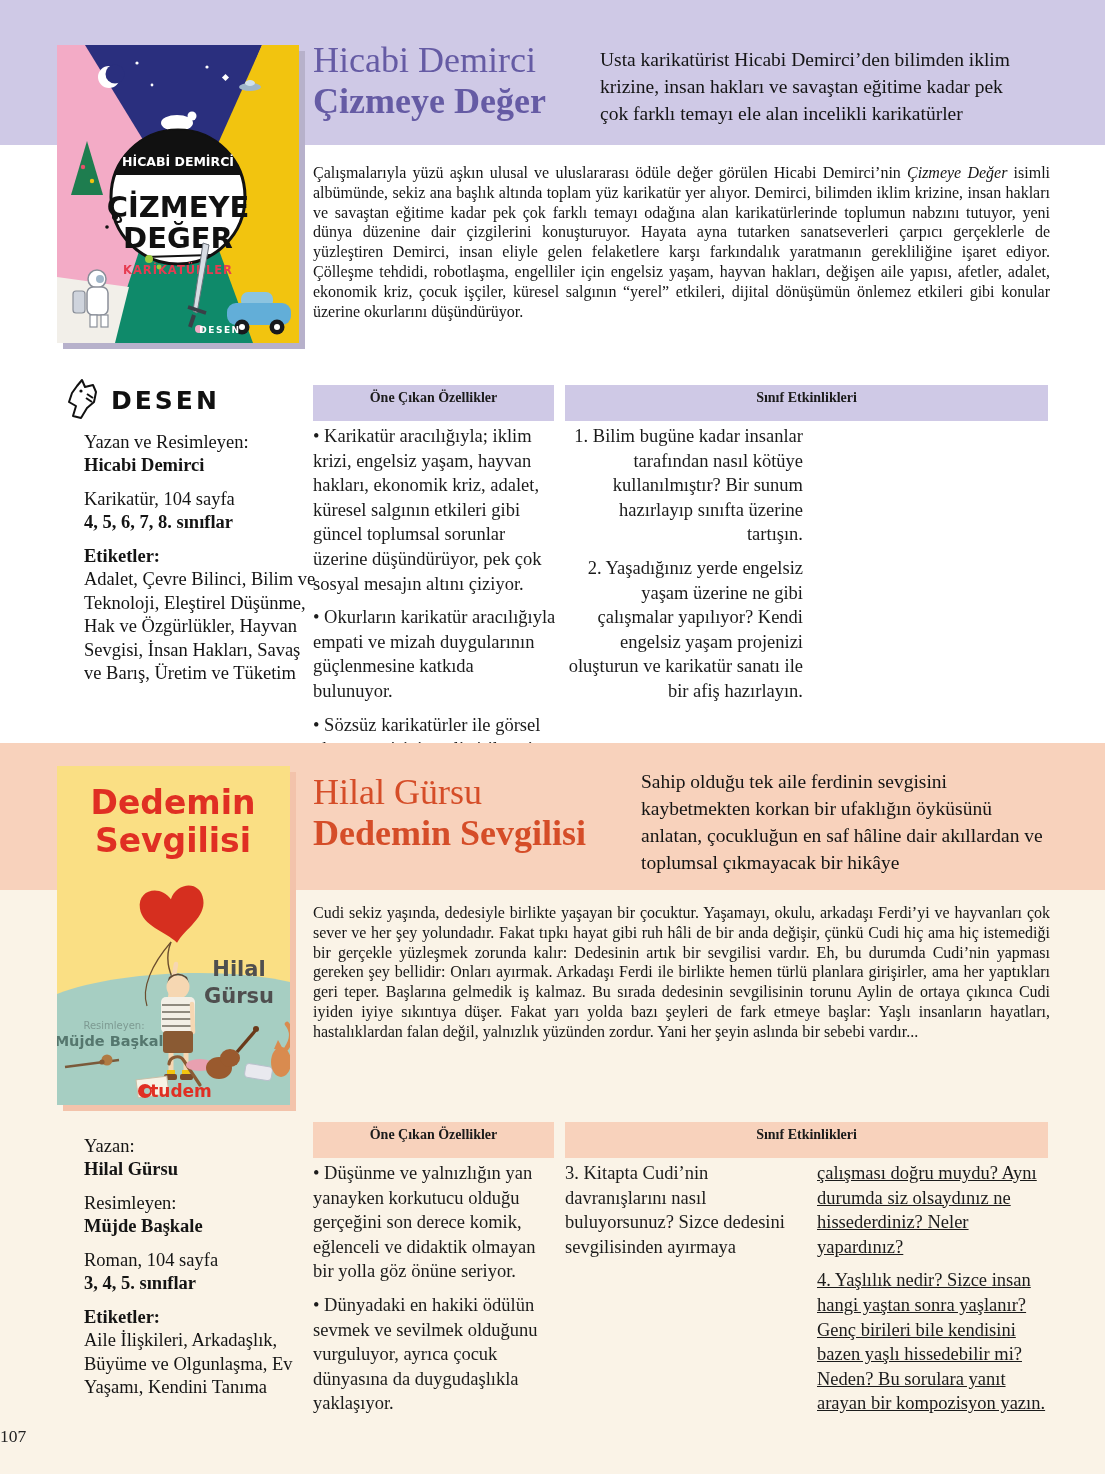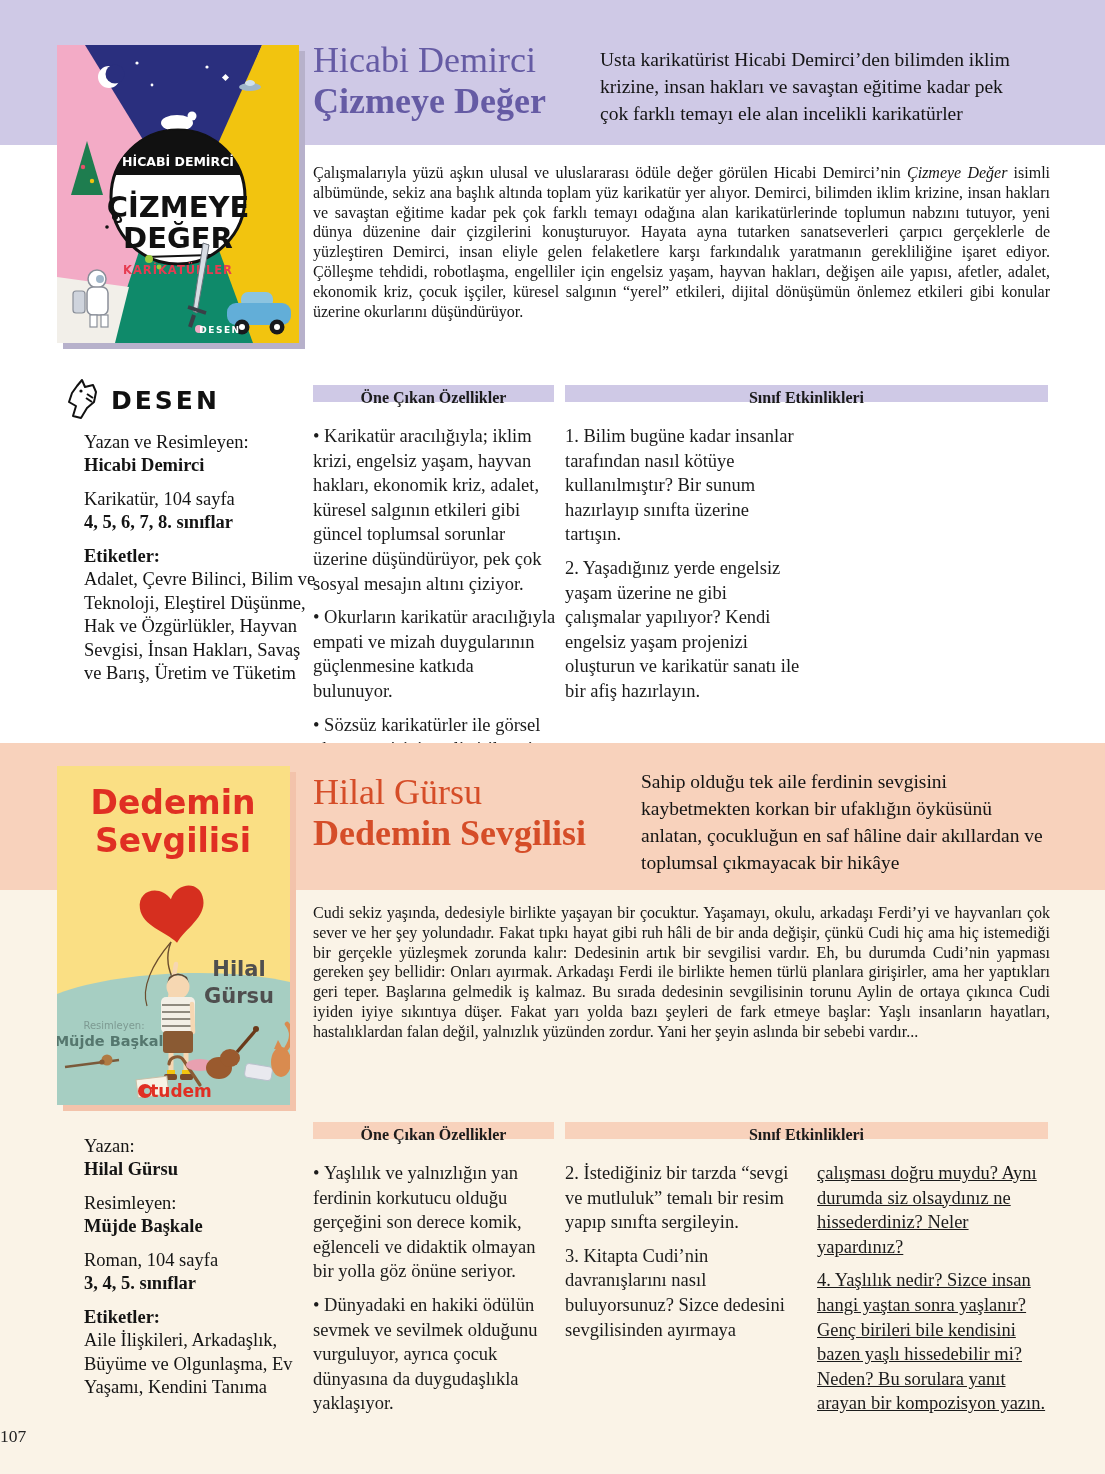--- a/index.html
+++ b/index.html
@@ -39,38 +39,38 @@
     letter-spacing:3px;color:#111;
   }
 
   .meta{position:absolute;left:84px;width:234px;font-size:18.5px;line-height:1.27;color:#141414;}
   .meta1{top:431px;}
   .meta2{top:1135px;}
   .meta-group{margin-bottom:10px;}
   .bold{font-weight:700;}
 
   .col-header{
-    position:absolute;height:17px;line-height:26px;text-align:center;
-    font-weight:700;font-size:16px;color:#1b1b1b;
+    position:absolute;height:36px;line-height:26px;text-align:center;
+    font-weight:700;font-size:14px;color:#1b1b1b;
   }
   .lavender{background:#cfc9e6;}
   .peach{background:#f8d2bc;}
   .fh1{left:313px;top:385px;width:241px;}
   .ah1{left:565px;top:385px;width:483px;}
   .fh2{left:313px;top:1122px;width:241px;}
   .ah2{left:565px;top:1122px;width:483px;}
 
   .bullets{position:absolute;width:245px;font-size:18.5px;line-height:1.33;color:#1b1b1b;}
   .bl1{left:313px;top:424px;}
   .bl2{left:313px;top:1161px;}
   .bullets .item{margin:0 0 9px 0;}
   .bullets .item::before{content:"\2022\00a0";}
 
   .act-col{position:absolute;width:238px;font-size:18.5px;line-height:1.33;color:#1b1b1b;}
-  .a1c1{left:565px;top:424px;}
+  .a1c1{left:565px;top:424px;text-align:right;}
   .a1c2{left:817px;top:424px;width:233px;}
   .a2c1{left:565px;top:1161px;}
   .a2c2{left:817px;top:1161px;width:238px;text-decoration:underline;}
   .act-col .item{margin:0 0 9px 0;}
 
   .page-number{position:absolute;left:0;top:1426px;width:1105px;text-align:left;font-size:17.5px;color:#222;}
 </style>
 </head>
 <body>
 
@@ -281,27 +281,26 @@
       <div class="bold">3, 4, 5. sınıflar</div>
     </div>
     <div class="meta-group">
       <div class="bold">Etiketler:</div>
       <div>Aile İlişkileri, Arkadaşlık, Büyüme ve Olgunlaşma, Ev Yaşamı, Kendini Tanıma</div>
     </div>
   </div>
 
   <div class="col-header peach fh2">Öne Çıkan Özellikler</div>
   <div class="bullets bl2">
-    <p class="item">Yaşlılık ve yalnızlığın yan ferdinin korkutucu olduğu gerçeğini son derece komik, eğlenceli ve didaktik olmayan bir yolla göz önüne seriyor.</p>
+    <p class="item">Düşünme ve yalnızlığın yan yanayken korkutucu olduğu gerçeğini son derece komik, eğlenceli ve didaktik olmayan bir yolla göz önüne seriyor.</p>
     <p class="item">Dünyadaki en hakiki ödülün sevmek ve sevilmek olduğunu vurguluyor, ayrıca çocuk dünyasına da duygudaşlıkla yaklaşıyor.</p>
   </div>
 
   <div class="col-header peach ah2">Sınıf Etkinlikleri</div>
   <div class="act-col a2c1">
-    <p class="item">2. İstediğiniz bir tarzda “sevgi ve mutluluk” temalı bir resim yapıp sınıfta sergileyin.</p>
     <p class="item">3. Kitapta Cudi’nin davranışlarını nasıl buluyorsunuz? Sizce dedesini sevgilisinden ayırmaya</p>
   </div>
   <div class="act-col a2c2">
     <p class="item">çalışması doğru muydu? Aynı durumda siz olsaydınız ne hissederdiniz? Neler yapardınız?</p>
     <p class="item">4. Yaşlılık nedir? Sizce insan hangi yaştan sonra yaşlanır? Genç birileri bile kendisini bazen yaşlı hissedebilir mi? Neden? Bu sorulara yanıt arayan bir kompozisyon yazın.</p>
   </div>
 
   <div class="page-number">107</div>
 
 </div>

